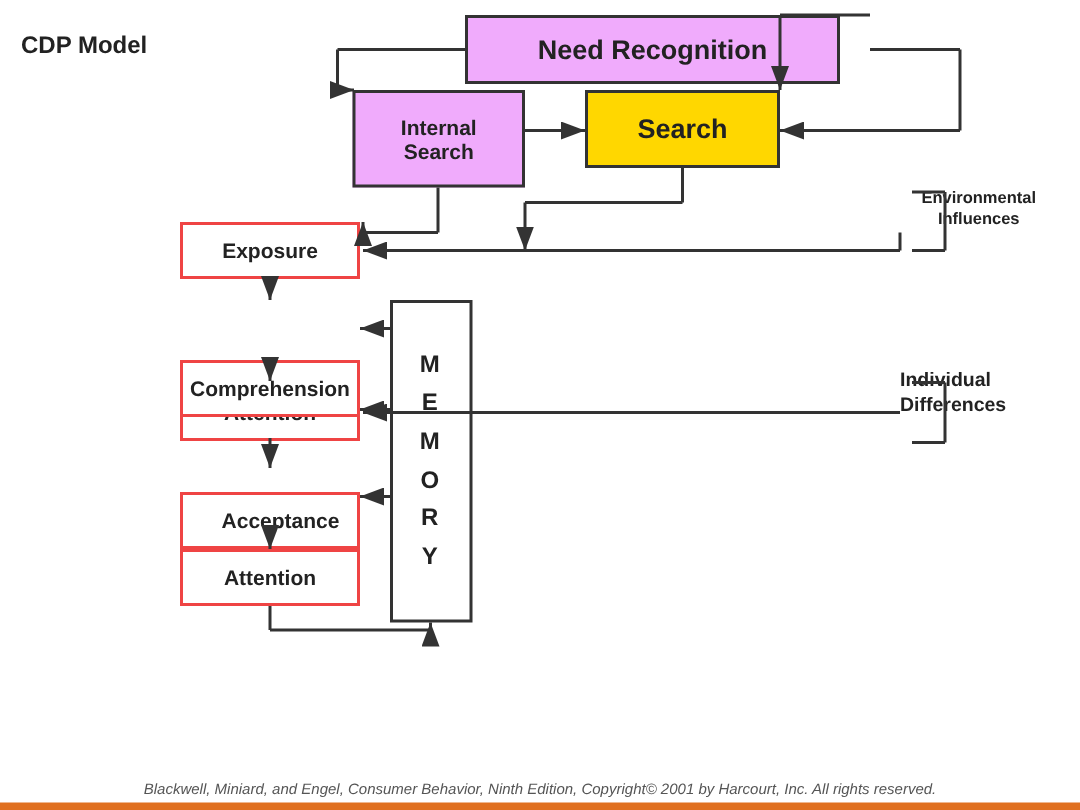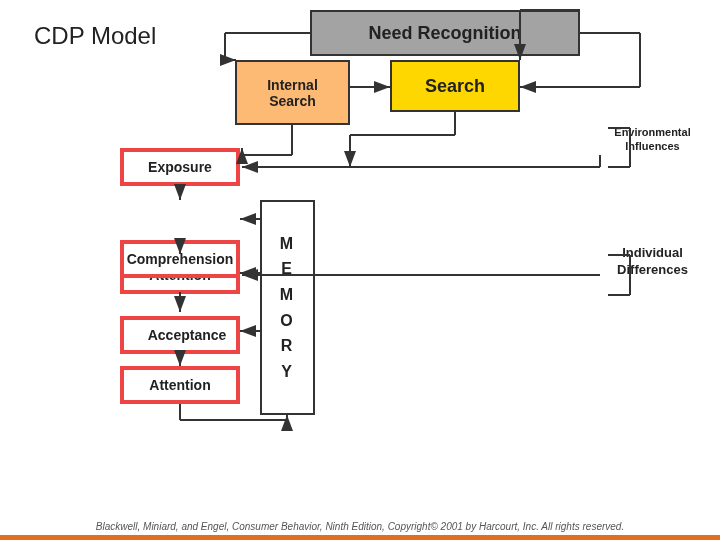--- a/index.html
+++ b/index.html
@@ -8,59 +8,59 @@
       height: 540px;
       background: #fff;
       font-family: Arial, sans-serif;
       overflow: hidden;
       position: relative;
     }
 
     .cdp-title {
       position: absolute;
       top: 22px;
-      left: 34px;
-      font-size: 24px;
-      font-weight: normal;
+      left: 14px;
+      font-size: 16px;
+      font-weight: bold;
       color: #222;
     }
 
     
     .need-recognition {
       position: absolute;
       top: 10px;
       left: 310px;
-      width: 270px;
+      width: 250px;
       height: 46px;
       border: 2px solid #333;
       display: flex;
       align-items: center;
       justify-content: center;
       font-size: 18px;
       font-weight: bold;
       color: #222;
-      background: #a3a3a3;
+      background: #f0abfc;
     }
 
     
     .internal-search {
       position: absolute;
       top: 60px;
       left: 235px;
       width: 115px;
       height: 65px;
       border: 2px solid #333;
       display: flex;
       align-items: center;
       justify-content: center;
       font-size: 14px;
       font-weight: bold;
       color: #222;
       text-align: center;
-      background: #fdba74;
+      background: #f0abfc;
     }
 
     
     .search-box {
       position: absolute;
       top: 60px;
       left: 390px;
       width: 130px;
       height: 52px;
       border: 2px solid #333;
@@ -85,47 +85,47 @@
       color: #222;
       line-height: 1.3;
     }
 
     
     .ind-differences {
       position: absolute;
       top: 245px;
       right: 15px;
       width: 105px;
-      text-align: center;
+      text-align: left;
       font-size: 13px;
       font-weight: bold;
       color: #222;
       line-height: 1.3;
     }
 
     
     .left-box {
       position: absolute;
       left: 120px;
       width: 120px;
       height: 38px;
-      border: 4px solid #ef4444;
+      border: 2px solid #ef4444;
       display: flex;
       align-items: center;
       justify-content: center;
       font-size: 14px;
       font-weight: bold;
       color: #222;
       background: #fff;
     }
 
     .exposure-box { top: 148px; }
     .attention-box { top: 212px; margin-top: 44px; }
     .comprehension-box { top: 240px; }
-    .acceptance-box { top: 316px; padding-left: 14px; }
+    .acceptance-box { top: 328px; padding-left: 14px; }
     .retention-box { top: 366px; }
 
     
     .memory-box {
       position: absolute;
       top: 200px;
       left: 260px;
       width: 55px;
       height: 215px;
       border: 2px solid #333;

